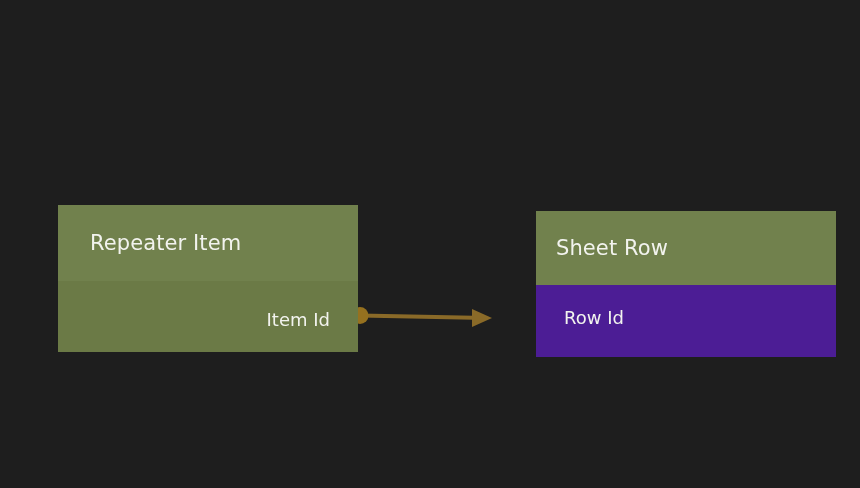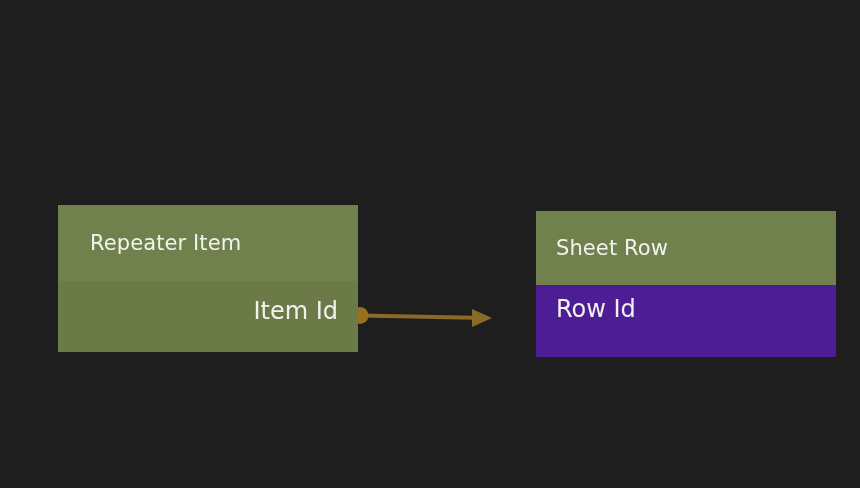--- a/index.html
+++ b/index.html
@@ -48,26 +48,26 @@
     white-space: nowrap;
   }
   .entity-body {
     flex: 1 1 auto;
     display: flex;
     flex-direction: column;
     box-sizing: border-box;
   }
   .entity-field {
     display: flex;
-    align-items: flex-start;
+    align-items: center;
     box-sizing: border-box;
     height: 42px;
-    padding: 0 20px;
+    padding: 0 28px;
     color: #f2f3ee;
-    font-size: 24px;
+    font-size: 18px;
     font-weight: 400;
     line-height: 1;
     white-space: nowrap;
   }
   .field-align-right {
     justify-content: flex-end;
   }
   .field-align-left {
     justify-content: flex-start;
   }

